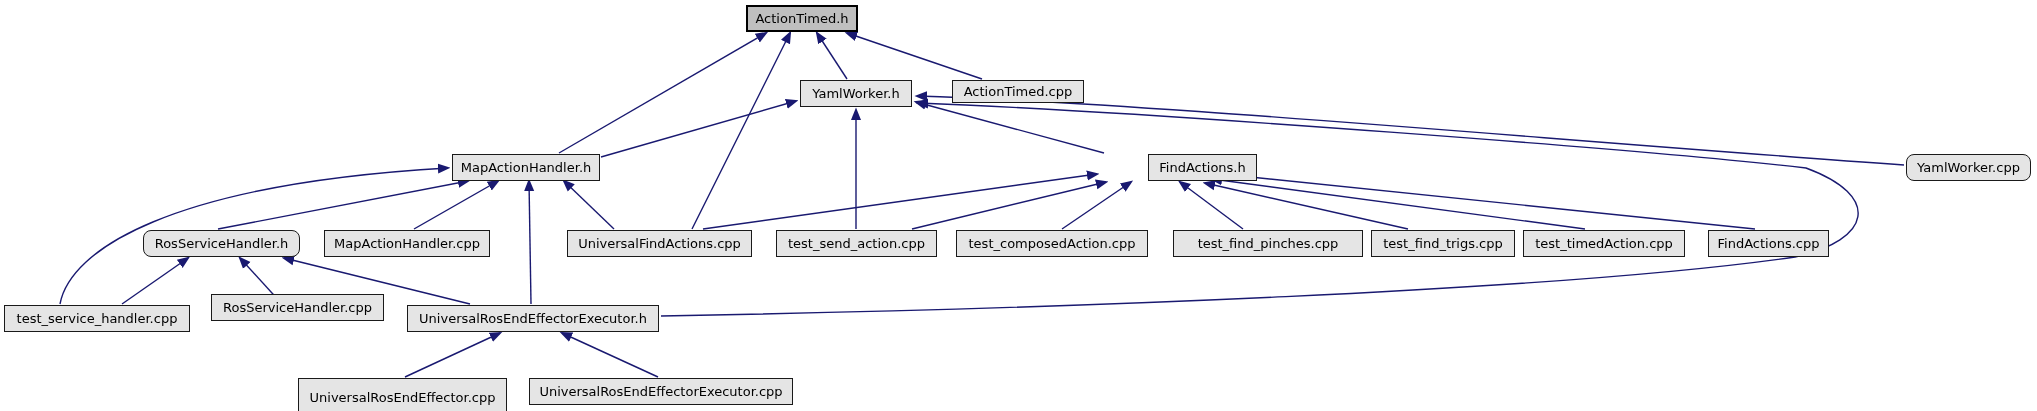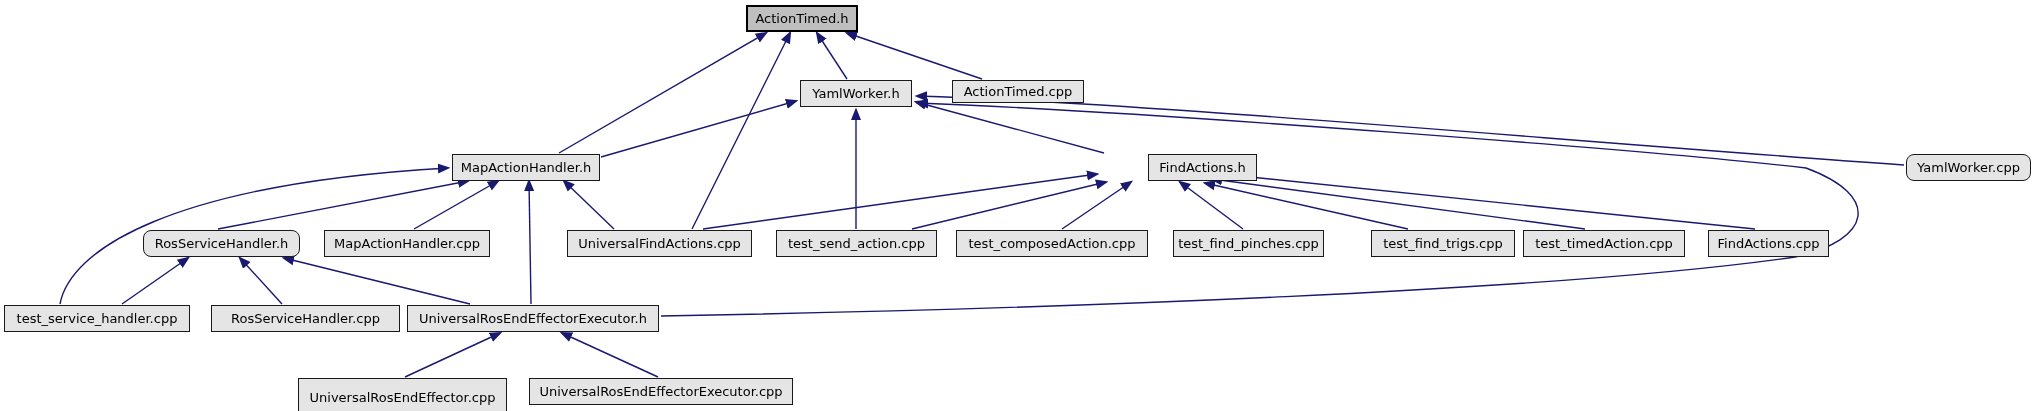--- a/index.html
+++ b/index.html
@@ -91,36 +91,36 @@
     </div>
     <div class="node" style="left: 567px; top: 230px; width: 185px; height: 27px;">
       <span>UniversalFindActions.cpp</span>
     </div>
     <div class="node" style="left: 776px; top: 230px; width: 161px; height: 27px;">
       <span>test_send_action.cpp</span>
     </div>
     <div class="node" style="left: 956px; top: 230px; width: 192px; height: 27px;">
       <span>test_composedAction.cpp</span>
     </div>
-    <div class="node" style="left: 1173px; top: 230px; width: 151px; height: 27px;">
+    <div class="node" style="left: 1173px; top: 230px; width: 190px; height: 27px;">
       <span>test_find_pinches.cpp</span>
     </div>
     <div class="node" style="left: 1356px; top: 230px; width: 144px; height: 27px; margin-left: 15px;">
       <span>test_find_trigs.cpp</span>
     </div>
     <div class="node" style="left: 1523px; top: 230px; width: 162px; height: 27px; justify-content: center;">
       <span>test_timedAction.cpp</span>
     </div>
     <div class="node" style="left: 1708px; top: 230px; width: 121px; height: 27px;">
       <span>FindActions.cpp</span>
     </div>
     <div class="node" style="left: 4px; top: 305px; width: 186px; height: 27px;">
       <span>test_service_handler.cpp</span>
     </div>
-    <div class="node" style="left: 211px; top: 305px; width: 189px; height: 27px;">
+    <div class="node" style="left: 211px; top: 294px; width: 173px; height: 27px;">
       <span>RosServiceHandler.cpp</span>
     </div>
     <div class="node" style="left: 407px; top: 305px; width: 252px; height: 27px;">
       <span>UniversalRosEndEffectorExecutor.h</span>
     </div>
     <div class="node" style="left: 298px; top: 378px; width: 209px; height: 38px;">
       <span>UniversalRosEndEffector.cpp</span>
     </div>
     <div class="node" style="left: 529px; top: 378px; width: 264px; height: 27px;">
       <span>UniversalRosEndEffectorExecutor.cpp</span>

